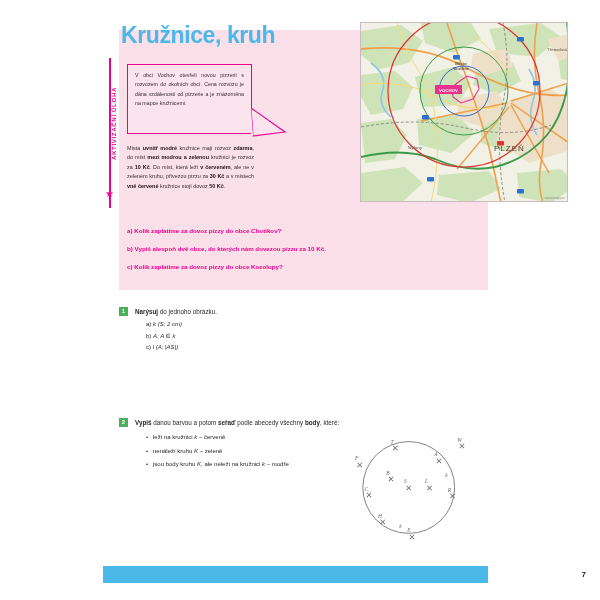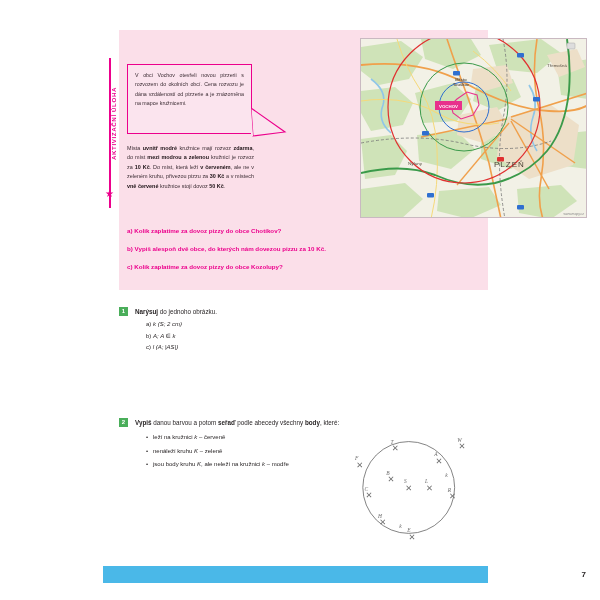--- a/index.html
+++ b/index.html
@@ -32,21 +32,21 @@
   .tail{position:absolute;left:148px;top:86px;width:36px;height:36px;}
 
   .body-text{position:absolute;left:24px;top:122px;width:127px;
       font-size:5.45px;line-height:1.72;color:#3b2c33;text-align:justify;}
   .body-text b{color:#1d1216;}
 
   .qs{position:absolute;left:24px;top:205px;width:330px;}
   .qs .q{color:#ec008c;font-size:6.2px;font-weight:bold;margin-bottom:11px;}
 
   
-  .map{position:absolute;left:257px;top:16px;width:227px;height:180px;
+  .map{position:absolute;left:257px;top:0;width:208px;height:180px;
       border:1px solid #c9b9c1;box-sizing:border-box;overflow:hidden;background:#eef3e2;}
   .map svg{display:block;}
   .mapcredit{position:absolute;right:2px;bottom:1px;font-size:3.4px;color:#8b8b8b;}
 
   
   .ex{position:absolute;}
   .exnum{position:absolute;left:0;top:0;width:9px;height:9px;background:#4aae5a;
       color:#fff;font-size:6px;font-weight:bold;text-align:center;line-height:9px;}
   .exhead{position:absolute;left:16px;top:0px;font-size:6.3px;color:#231f20;line-height:1.5;}
   .exhead b{font-weight:bold;}
@@ -75,20 +75,21 @@
 
     <div class="pinkbg2"></div>
     <div class="pinkbg"></div>
 
     <div class="sidetab">
       <div class="bar"></div>
       <div class="vtxt">AKTIVIZAČNÍ ÚLOHA</div>
       <div class="star">★</div>
     </div>
 
+    <div class="title">Kružnice, kruh</div>
 
     <div class="bubble">
       <div class="txt">V obci Vochov otevřeli novou pizzerii s rozvozem do okolních obcí. Cena rozvozu je dána vzdáleností od pizzerie a je znázorněna na mapce kružnicemi.</div>
     </div>
     <svg class="tail" viewBox="0 0 36 36">
       <path d="M0 0 L34 24 L2 28 Z" fill="#fbe4ee" stroke="#ec008c" stroke-width="1.1"></path>
       <path d="M0 0 L0 28 L2 28" fill="#fbe4ee" stroke="none"></path>
     </svg>
 
     <div class="body-text" id="bodytext"><span>Místa </span><b>uvnitř modré</b><span> kružnice mají rozvoz </span><b>zdarma</b><span>, do míst </span><b>mezi modrou a zelenou</b><span> kružnicí je rozvoz za </span><b>10 Kč</b><span>. Do míst, která leží </span><b>v červeném</b><span>, ale ne v zeleném kruhu, přivezou pizzu za </span><b>30 Kč</b><span> a v místech </span><b>vně červené</b><span> kružnice stojí dovoz </span><b>50 Kč</b><span>.</span></div>

